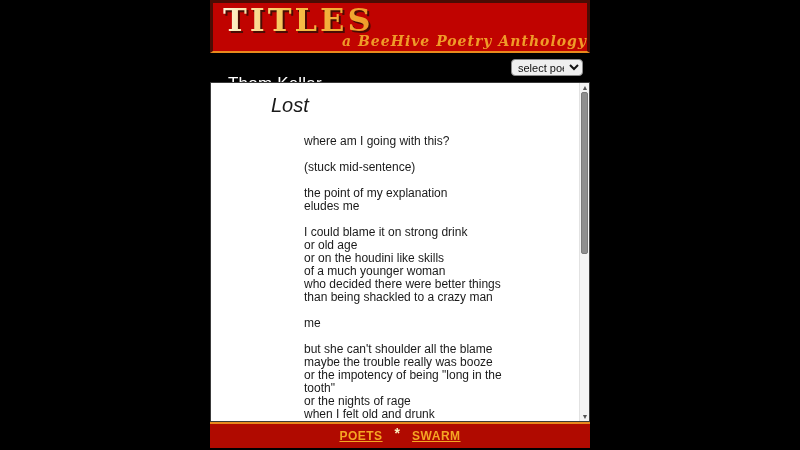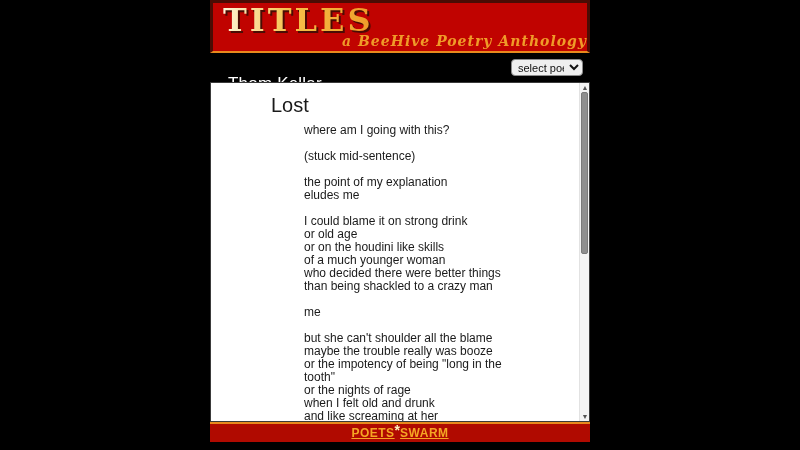--- a/index.html
+++ b/index.html
@@ -90,21 +90,22 @@
     overflow: hidden;
   }
   .poem-content {
     padding: 11px 24px 0 60px;
     color: #1a1a1a;
   }
   .poem-title {
     font-size: 20px;
     font-weight: 400;
     line-height: 22px;
-    margin-bottom: 8px;
+    margin-bottom: 19px;
+    font-style: italic;
   }
   .poem-text {
     margin-left: 33px;
     font-size: 12px;
     line-height: 13px;
     white-space: pre-line;
   }
 
   
   .scrollbar {
@@ -129,26 +130,27 @@
     position: absolute;
     top: 9px; left: 1px;
     width: 7px; height: 162px;
     background: #8f8f8f;
     border: 1px solid #7a7a7a;
     border-radius: 2px;
   }
 
   
   .footer {
-    height: 20px;
+    height: 26px;
     background: #b00a00;
     border-top: 2px solid #e8891d;
     display: flex;
     align-items: center;
     justify-content: center;
+    gap: 12px;
   }
   .footer-link {
     color: #f5a623;
     font-size: 12px;
     font-weight: bold;
     letter-spacing: 0.5px;
     text-decoration: underline;
     cursor: pointer;
   }
   .footer-sep {

